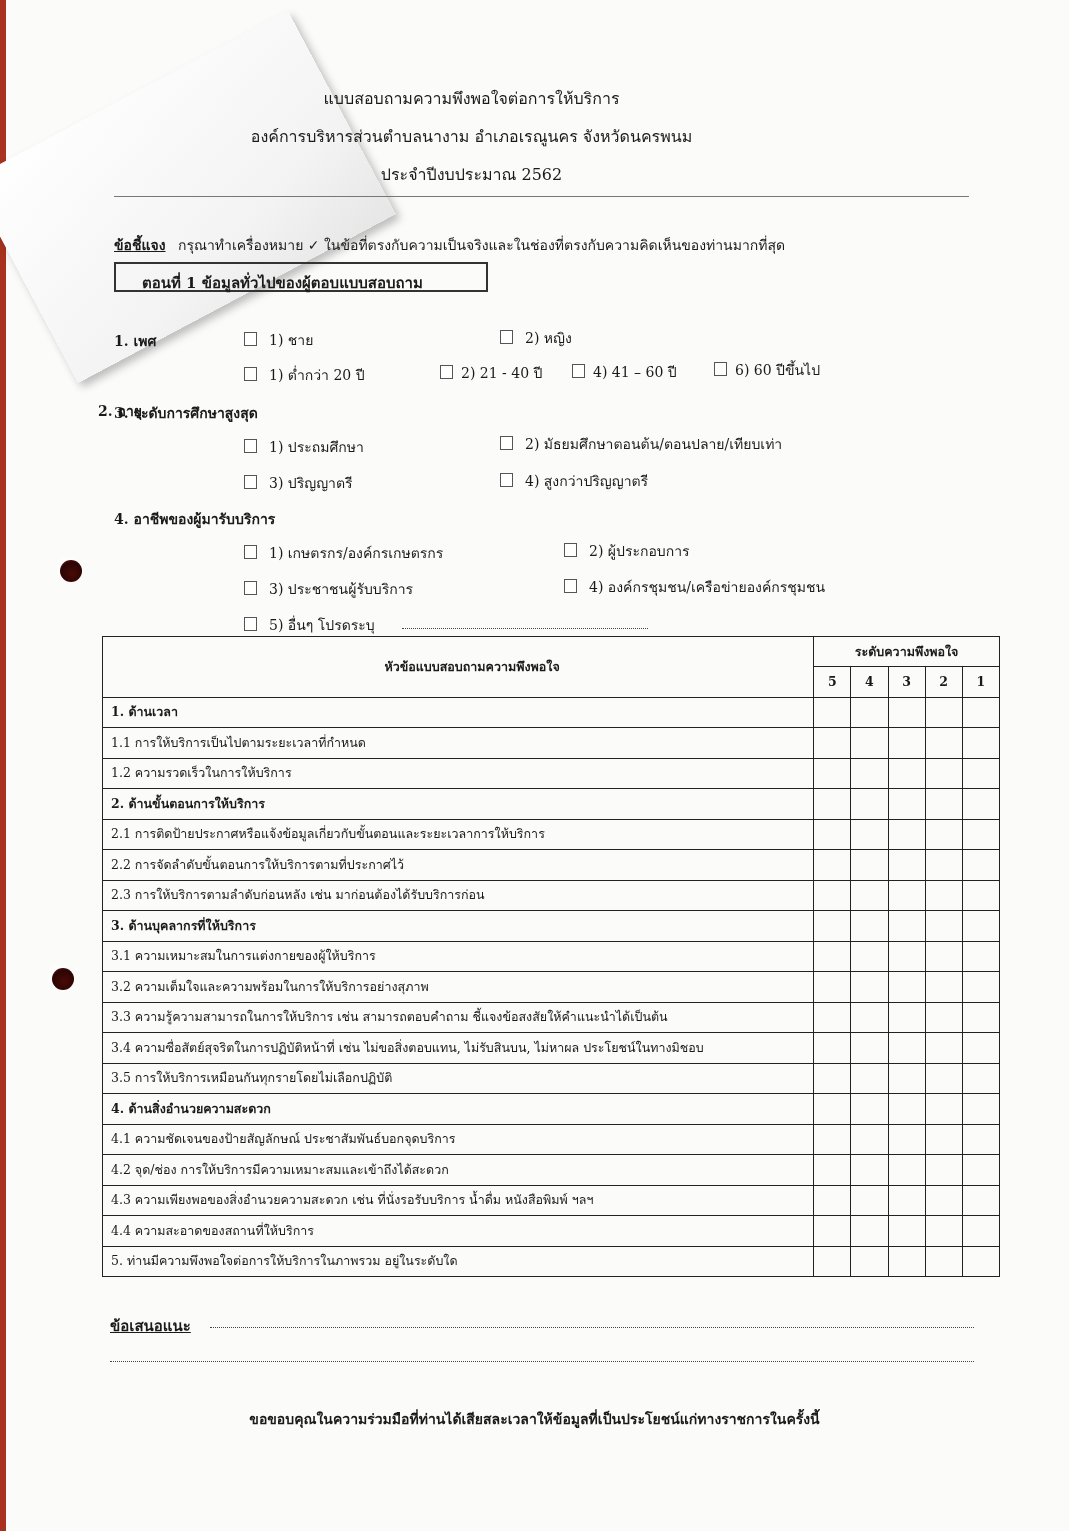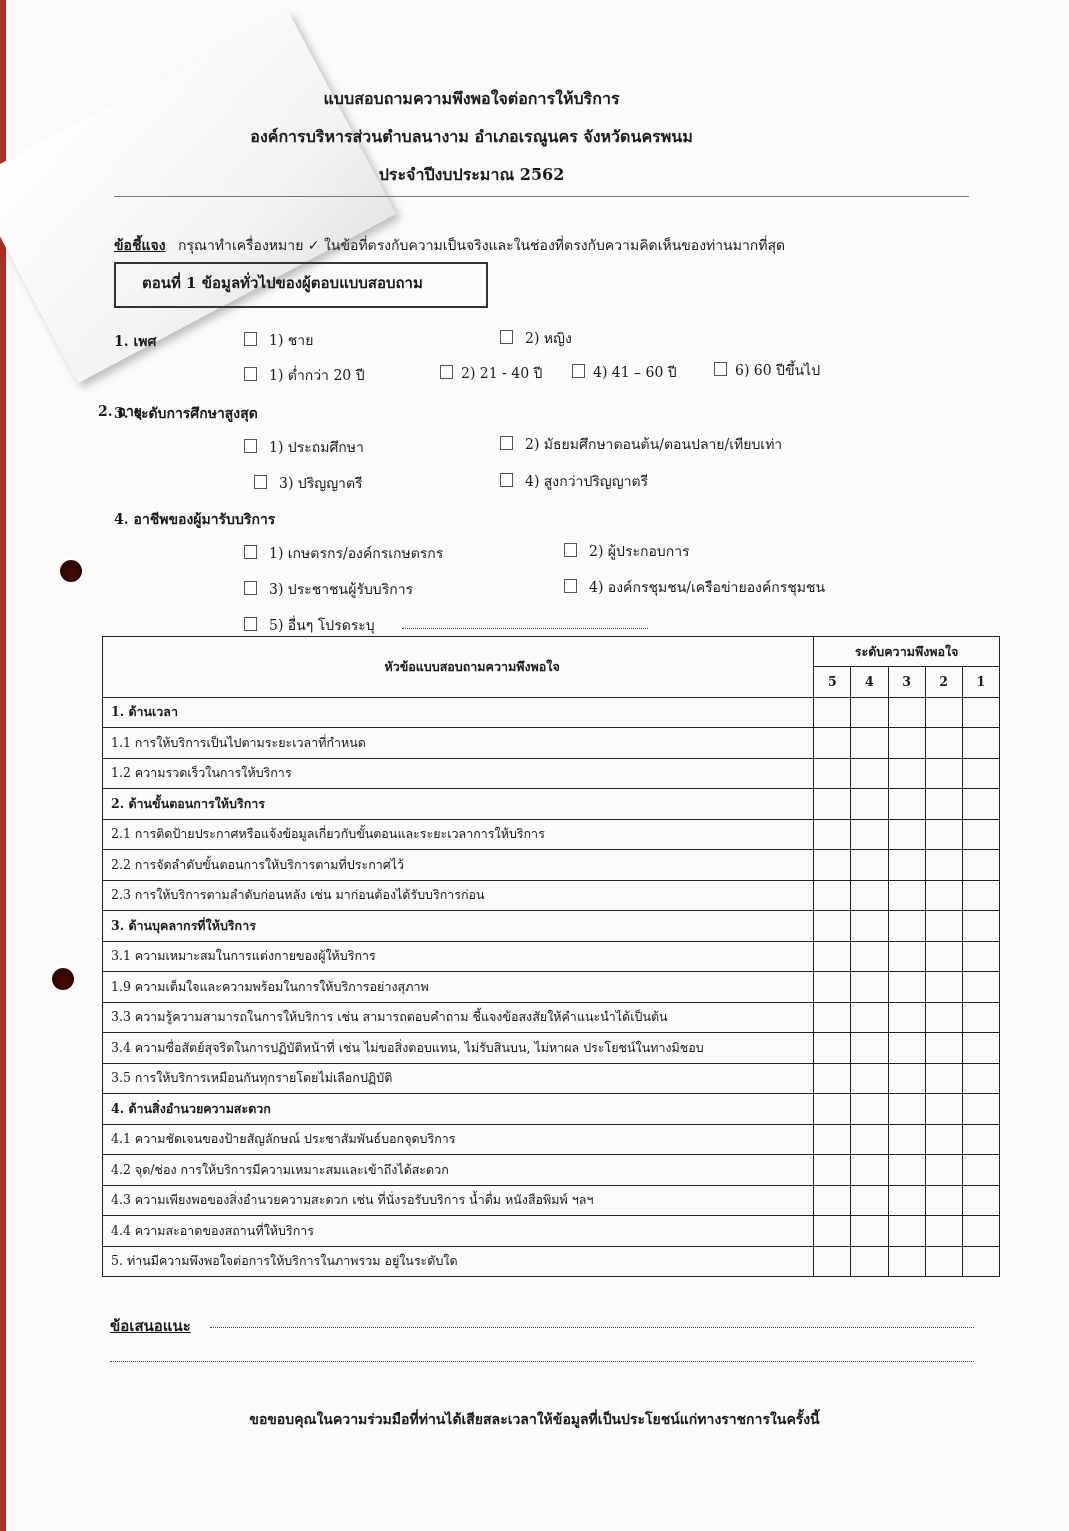--- a/index.html
+++ b/index.html
@@ -18,27 +18,27 @@
     background:linear-gradient(160deg,#ffffff 0%,#f3f3f3 70%,#e6e6e6 100%);
     transform:rotate(-28deg); transform-origin:0 0;
     box-shadow:2px 6px 8px rgba(0,0,0,0.25);
     top:180px; left:-30px;
   }
   .hole {
     position:absolute; width:22px; height:22px; border-radius:50%;
     background:radial-gradient(circle at 55% 60%, #4a0a06 0%, #2a0504 60%, #7a1a10 100%);
     box-shadow:-3px -3px 4px rgba(255,255,255,0.9);
   }
-  .title { position:absolute; left:0; width:943px; text-align:center; font-weight:bold; font-size:16px; }
+  .title { position:absolute; left:0; width:943px; text-align:center; font-weight:normal; font-size:16px; }
   .hr { position:absolute; left:114px; width:855px; height:1px; background:#777; top:196px; }
   .abs { position:absolute; font-size:14px; white-space:nowrap; }
   .bold { font-weight:bold; }
   .ul { text-decoration:underline; }
   .part-box {
-    position:absolute; left:114px; top:262px; width:374px; height:46px;
+    position:absolute; left:114px; top:262px; width:374px; height:30px;
     border:2px solid #333; box-sizing:border-box;
     font-weight:bold; font-size:15px; line-height:38px; padding-left:26px;
   }
   .cb {
     display:inline-block; width:11px; height:12px; border:1px solid #555;
     vertical-align:-1px; margin-right:12px; background:#fff;
   }
   .opt { position:absolute; font-size:14px; white-space:nowrap; }
   table.sat {
     position:absolute; left:102px; top:636px; width:898px;
@@ -80,21 +80,21 @@
 
 <div class="abs bold" style="left:98px;top:366px;margin-top:34px;">2. อายุ</div>
 <div class="opt" style="left:244px;top:364px;"><span class="cb"></span><span>1) ต่ำกว่า 20 ปี</span></div>
 <div class="opt" style="left:440px;top:362px;"><span class="cb" style="margin-right:8px;"></span><span>2) 21 - 40 ปี</span></div>
 <div class="opt" style="left:572px;top:361px;"><span class="cb" style="margin-right:8px;"></span><span>4) 41 – 60 ปี</span></div>
 <div class="opt" style="left:714px;top:359px;"><span class="cb" style="margin-right:8px;"></span><span>6) 60 ปีขึ้นไป</span></div>
 
 <div class="abs bold" style="left:114px;top:402px;">3. ระดับการศึกษาสูงสุด</div>
 <div class="opt" style="left:244px;top:436px;"><span class="cb"></span><span>1) ประถมศึกษา</span></div>
 <div class="opt" style="left:500px;top:433px;"><span class="cb"></span><span>2) มัธยมศึกษาตอนต้น/ตอนปลาย/เทียบเท่า</span></div>
-<div class="opt" style="left:244px;top:472px;margin-left:10px;"><span class="cb"></span><span>3) ปริญญาตรี</span></div>
+<div class="opt" style="left:244px;top:472px;"><span class="cb"></span><span>3) ปริญญาตรี</span></div>
 <div class="opt" style="left:500px;top:470px;"><span class="cb"></span><span>4) สูงกว่าปริญญาตรี</span></div>
 
 <div class="abs bold" style="left:114px;top:508px;">4. อาชีพของผู้มารับบริการ</div>
 <div class="opt" style="left:244px;top:542px;"><span class="cb"></span><span>1) เกษตรกร/องค์กรเกษตรกร</span></div>
 <div class="opt" style="left:564px;top:540px;"><span class="cb"></span><span>2) ผู้ประกอบการ</span></div>
 <div class="opt" style="left:244px;top:578px;"><span class="cb"></span><span>3) ประชาชนผู้รับบริการ</span></div>
 <div class="opt" style="left:564px;top:576px;"><span class="cb"></span><span>4) องค์กรชุมชน/เครือข่ายองค์กรชุมชน</span></div>
 <div class="opt" style="left:244px;top:614px;"><span class="cb"></span><span>5) อื่นๆ  โปรดระบุ</span></div>
 <div class="dots" style="left:402px;top:628px;width:246px;"></div>
 
@@ -179,21 +179,21 @@
       </tr>
       <tr>
         <td class="txt">3.1 ความเหมาะสมในการแต่งกายของผู้ให้บริการ</td>
         <td class="cell"></td>
         <td class="cell"></td>
         <td class="cell"></td>
         <td class="cell"></td>
         <td class="cell"></td>
       </tr>
       <tr>
-        <td class="txt">1.9 ความเต็มใจและความพร้อมในการให้บริการอย่างสุภาพ</td>
+        <td class="txt">3.2 ความเต็มใจและความพร้อมในการให้บริการอย่างสุภาพ</td>
         <td class="cell"></td>
         <td class="cell"></td>
         <td class="cell"></td>
         <td class="cell"></td>
         <td class="cell"></td>
       </tr>
       <tr>
         <td class="txt">3.3 ความรู้ความสามารถในการให้บริการ เช่น สามารถตอบคำถาม ชี้แจงข้อสงสัยให้คำแนะนำได้เป็นต้น</td>
         <td class="cell"></td>
         <td class="cell"></td>

